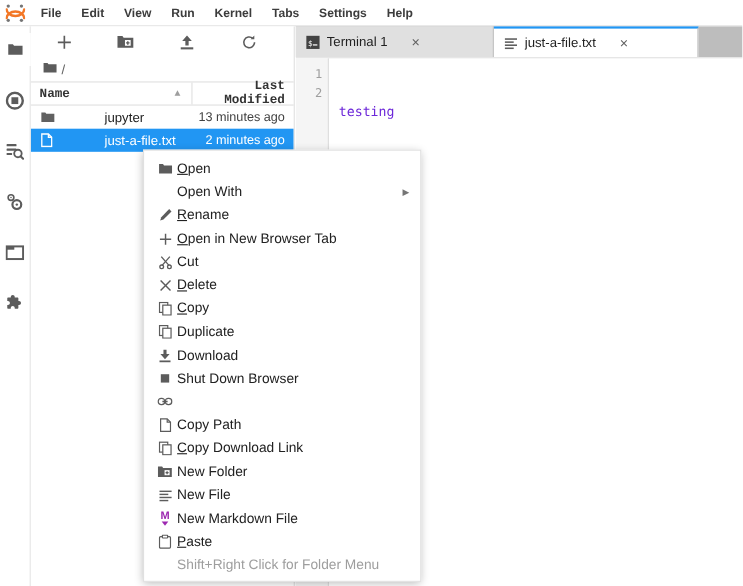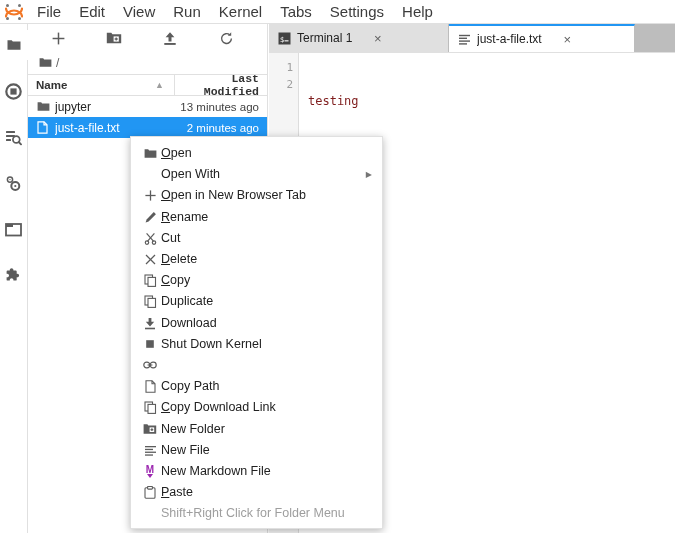--- a/index.html
+++ b/index.html
@@ -40,26 +40,27 @@
   .jp-logo .d3 { left: 6px; top: 17px; }
   .jp-logo .d4 { left: 18px; top: 17px; }
   .jp-logo .arc {
     position: absolute; left: 5px; top: 7px;
     width: 18px; height: 11px;
     border: 0; 
   }
   .jp-logo .arc svg { display: block; }
 
   .menubar .mi {
-    font-size: 15px;
+    font-size: 11px;
     color: #3c3c3c;
     padding: 0 9px;
     line-height: 24px;
     cursor: default;
     white-space: nowrap;
+    font-weight: bold;
   }
 
   
   .activitybar {
     position: absolute;
     left: 0; top: 24px;
     width: 28px; height: 509px;
     background: #fff;
     border-right: 1px solid #e0e0e0;
     display: flex; flex-direction: column;
@@ -117,20 +118,21 @@
     font-weight: bold;
     color: #333;
   }
   .fb-h-name {
     flex: 1 1 auto;
     padding-left: 8px;
     display: flex; align-items: center;
     border-right: 1px solid #e0e0e0;
     height: 100%;
     cursor: pointer;
+    font-family: Liberation Mono, monospace;
   }
   .fb-h-name .sortarrow {
     margin-left: auto; margin-right: 10px;
     color: #9e9e9e; font-size: 9px; line-height: 1;
   }
   .fb-h-mod {
     flex: 0 0 92px;
     text-align: right;
     padding-right: 8px;
     cursor: pointer;
@@ -146,21 +148,21 @@
     cursor: pointer;
     padding-left: 9px;
   }
   .fb-row .ricon {
     flex: 0 0 18px;
     display: flex; align-items: center;
     color: #616161;
   }
   .fb-row .rname {
     flex: 1 1 auto;
-    overflow: hidden; text-overflow: ellipsis; white-space: nowrap;
+    overflow: hidden; text-overflow: ellipsis; white-space: nowrap; margin-left: 40px;
   }
   .fb-row .rmod {
     flex: 0 0 92px;
     text-align: right;
     padding-right: 8px;
     font-size: 11.5px;
     color: #424242;
   }
   .fb-row.selected {
     background: #2196f3;
@@ -236,21 +238,21 @@
     font-size: 11px;
     line-height: 17px;
     padding-right: 5px;
     user-select: none;
   }
   .code {
     flex: 1 1 auto;
     padding-top: 6px;
     padding-left: 9px;
     line-height: 17px;
-    color: #7f1d1d;
+    color: #6d28d9;
     white-space: pre;
   }
 
   
   .ctxmenu {
     position: absolute;
     left: 130px; top: 136px;
     width: 253px;
     background: #fff;
     border: 1px solid #e0e0e0;
@@ -521,35 +523,35 @@
     </div>
 
     <div class="ctxitem">
       <span class="cicon"></span>
       <span class="clabel">Open With</span>
       <span class="csub">▶</span>
     </div>
 
     <div class="ctxitem">
       <span class="cicon">
+        <svg width="13" height="13" viewBox="0 0 13 13" fill="#5c5c5c">
+          <path d="M9.8 1.1 11.9 3.2 4.6 10.5 1.6 11.5 2.6 8.5z"></path>
+        </svg>
+      </span>
+      <span class="clabel"><u>R</u>ename</span>
+    </div>
+
+    <div class="ctxitem">
+      <span class="cicon">
         <svg width="13" height="13" viewBox="0 0 13 13">
           <line x1="6.5" y1="1.4" x2="6.5" y2="11.6" stroke="#5c5c5c" stroke-width="1.3"></line>
           <line x1="1.4" y1="6.5" x2="11.6" y2="6.5" stroke="#5c5c5c" stroke-width="1.3"></line>
         </svg>
       </span>
       <span class="clabel"><u>O</u>pen in New Browser Tab</span>
-    </div>
-
-    <div class="ctxitem">
-      <span class="cicon">
-        <svg width="13" height="13" viewBox="0 0 13 13" fill="#5c5c5c">
-          <path d="M9.8 1.1 11.9 3.2 4.6 10.5 1.6 11.5 2.6 8.5z"></path>
-        </svg>
-      </span>
-      <span class="clabel"><u>R</u>ename</span>
     </div>
 
     <div class="ctxitem">
       <span class="cicon">
         <svg width="13" height="13" viewBox="0 0 13 13">
           <line x1="2.6" y1="1.3" x2="9.6" y2="9.3" stroke="#5c5c5c" stroke-width="1.2"></line>
           <line x1="10.4" y1="1.3" x2="3.4" y2="9.3" stroke="#5c5c5c" stroke-width="1.2"></line>
           <circle cx="3" cy="10.6" r="1.7" fill="none" stroke="#5c5c5c" stroke-width="1.2"></circle>
           <circle cx="10" cy="10.6" r="1.7" fill="none" stroke="#5c5c5c" stroke-width="1.2"></circle>
         </svg>
@@ -596,21 +598,21 @@
       </span>
       <span class="clabel">Download</span>
     </div>
 
     <div class="ctxitem">
       <span class="cicon">
         <svg width="12" height="12" viewBox="0 0 12 12">
           <rect x="2.2" y="2.2" width="7.6" height="7.6" fill="#5c5c5c"></rect>
         </svg>
       </span>
-      <span class="clabel">Shut Down Kernel</span>
+      <span class="clabel">Shut Down Browser</span>
     </div>
 
     <div class="ctxitem">
       <span class="cicon">
         <svg width="14" height="10" viewBox="0 0 14 10">
           <rect x="0.8" y="2.2" width="6" height="5.6" rx="2.8" fill="none" stroke="#5c5c5c" stroke-width="1.2"></rect>
           <rect x="7.2" y="2.2" width="6" height="5.6" rx="2.8" fill="none" stroke="#5c5c5c" stroke-width="1.2"></rect>
           <line x1="4.6" y1="5" x2="9.4" y2="5" stroke="#5c5c5c" stroke-width="1.2"></line>
         </svg>
       </span>

